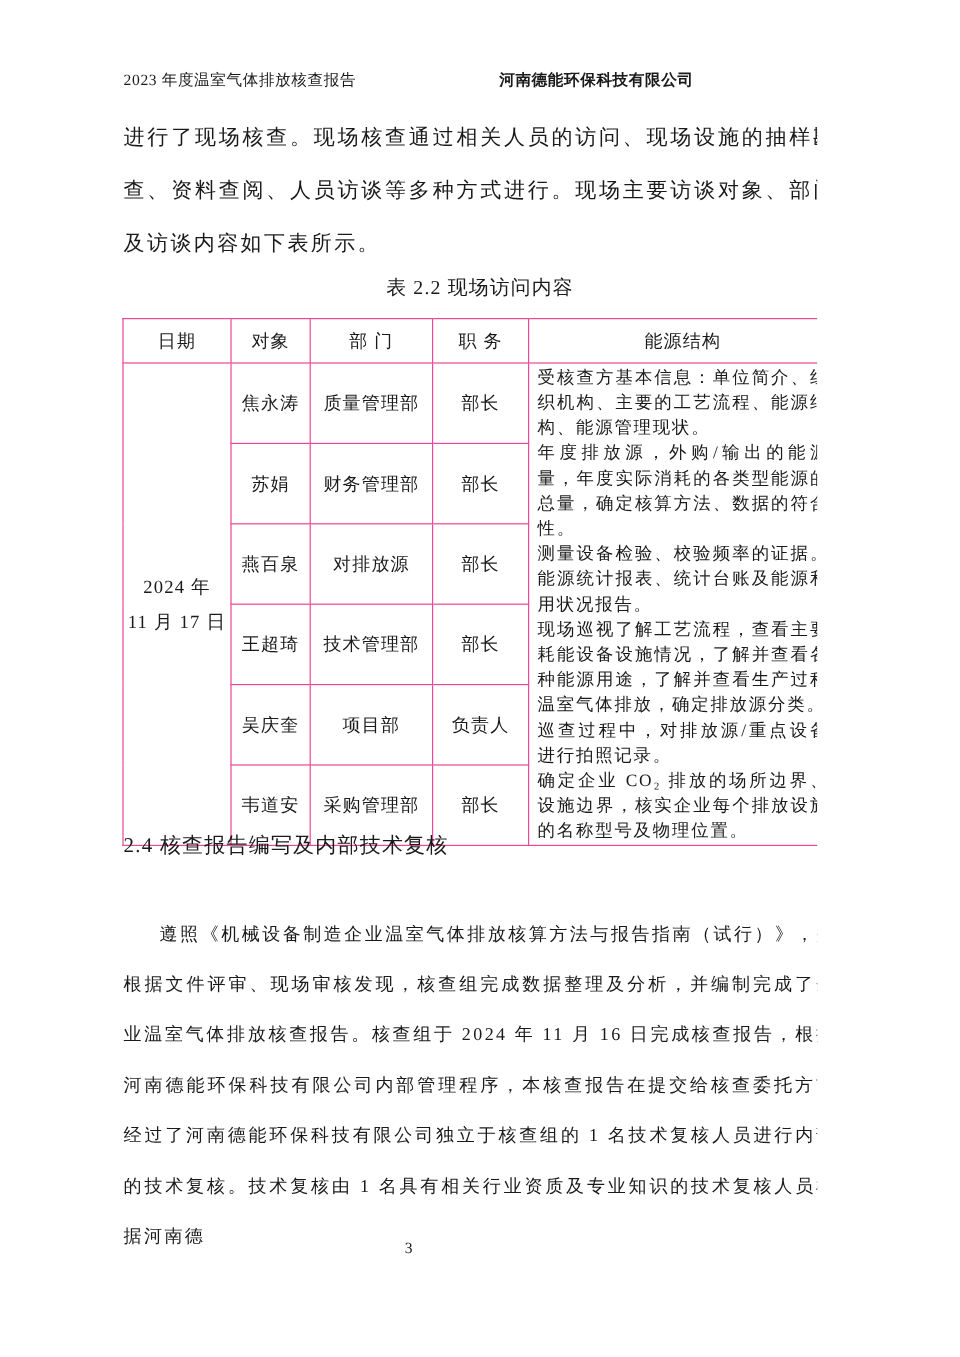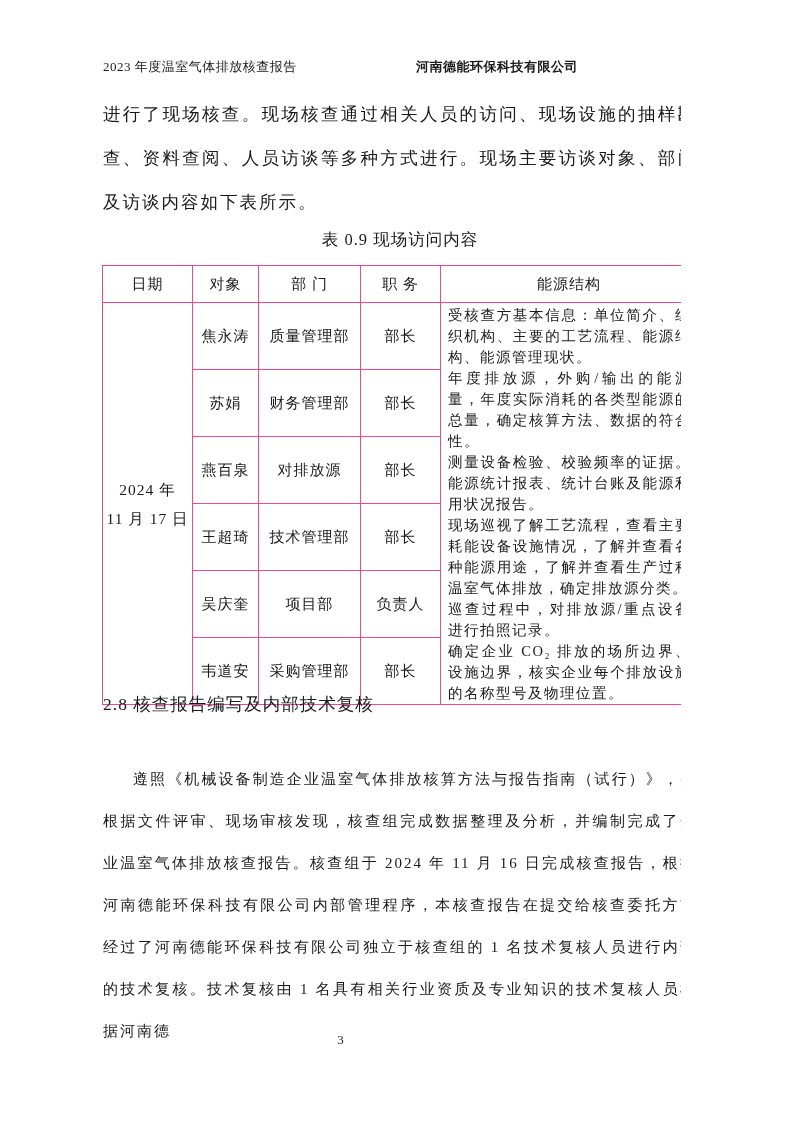--- a/index.html
+++ b/index.html
@@ -124,21 +124,21 @@
 </head>
 <body>
 
 <div class="page">
 
   <div class="running-header-left">2023 年度温室气体排放核查报告</div>
   <div class="running-header-right">河南德能环保科技有限公司</div>
 
   <div class="para-1">进行了现场核查。现场核查通过相关人员的访问、现场设施的抽样勘查、资料查阅、人员访谈等多种方式进行。现场主要访谈对象、部门及访谈内容如下表所示。</div>
 
-  <div class="table-caption">表 0.9 现场访问内容</div>
+  <div class="table-caption">表 2.2 现场访问内容</div>
 
   <table class="visit-table">
     <colgroup>
       <col style="width:90px">
       <col style="width:66px">
       <col style="width:102px">
       <col style="width:80px">
       <col style="width:257px">
     </colgroup>
     <tbody>
@@ -187,19 +187,19 @@
         <td>负责人</td>
       </tr>
       <tr class="data-row">
         <td>韦道安</td>
         <td>采购管理部</td>
         <td>部长</td>
       </tr>
     </tbody>
   </table>
 
-  <div class="section-heading">2.8 核查报告编写及内部技术复核</div>
+  <div class="section-heading">2.4 核查报告编写及内部技术复核</div>
 
   <div class="para-2">遵照《机械设备制造企业温室气体排放核算方法与报告指南（试行）》，并根据文件评审、现场审核发现，核查组完成数据整理及分析，并编制完成了企业温室气体排放核查报告。核查组于 2024 年 11 月 16 日完成核查报告，根据河南德能环保科技有限公司内部管理程序，本核查报告在提交给核查委托方前经过了河南德能环保科技有限公司独立于核查组的 1 名技术复核人员进行内部的技术复核。技术复核由 1 名具有相关行业资质及专业知识的技术复核人员根据河南德</div>
 
   <div class="page-number">3</div>
 
 </div>
 
 </body></html>

